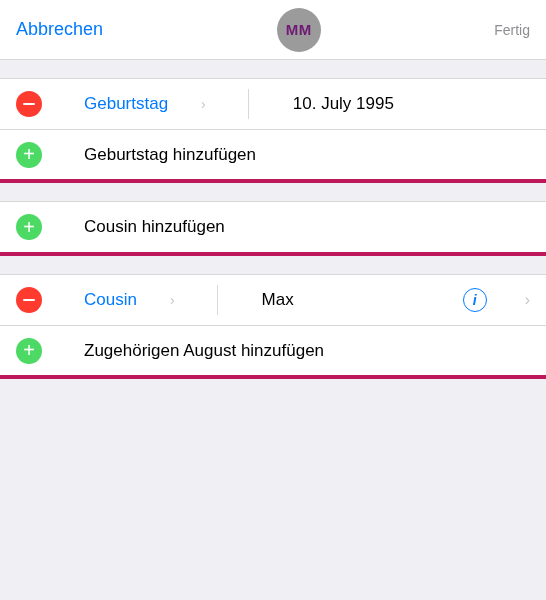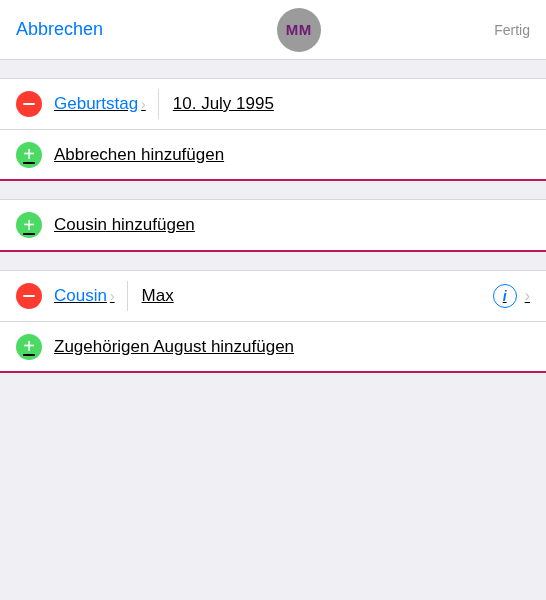--- a/index.html
+++ b/index.html
@@ -1,18 +1,19 @@
 <!DOCTYPE html>
 <html><head>
   <meta charset="utf-8">
   <style>
     * {
       margin: 0;
       padding: 0;
       box-sizing: border-box;
+      gap: 30px;
     }
 
     body {
       width: 546px;
       height: 600px;
       background-color: #efeff4;
       font-family: -apple-system, 'Helvetica Neue', Helvetica, Arial, sans-serif;
       overflow: hidden;
     }
 
@@ -55,22 +56,21 @@
 
     
     .section-gap {
       height: 18px;
       background-color: #efeff4;
     }
 
     .section {
       background-color: #ffffff;
       border-top: 1px solid #d8d8d8;
-      border-bottom: 2px solid #be185d;
-      text-decoration: underline;
+      border-bottom: 4px solid #be185d;
     }
 
     .row {
       display: flex;
       align-items: center;
       min-height: 50px;
       padding: 0 16px;
       position: relative;
     }
 
@@ -200,21 +200,21 @@
   <div class="row">
     <div class="icon-remove"></div>
     <span class="row-label-link">Geburtstag</span>
     <span class="chevron">›</span>
     <div class="separator-line"></div>
     <span class="row-value">10. July 1995</span>
   </div>
 
   <div class="row">
     <div class="icon-add"></div>
-    <span class="row-plain-label">Abbrechen hinzufügen</span>
+    <span class="row-plain-label">Geburtstag hinzufügen</span>
   </div>
 </div>
 
 <div class="section-gap"></div>
 
 <div class="section">
   <div class="row">
     <div class="icon-add"></div>
     <span class="row-plain-label">Cousin hinzufügen</span>
   </div>

